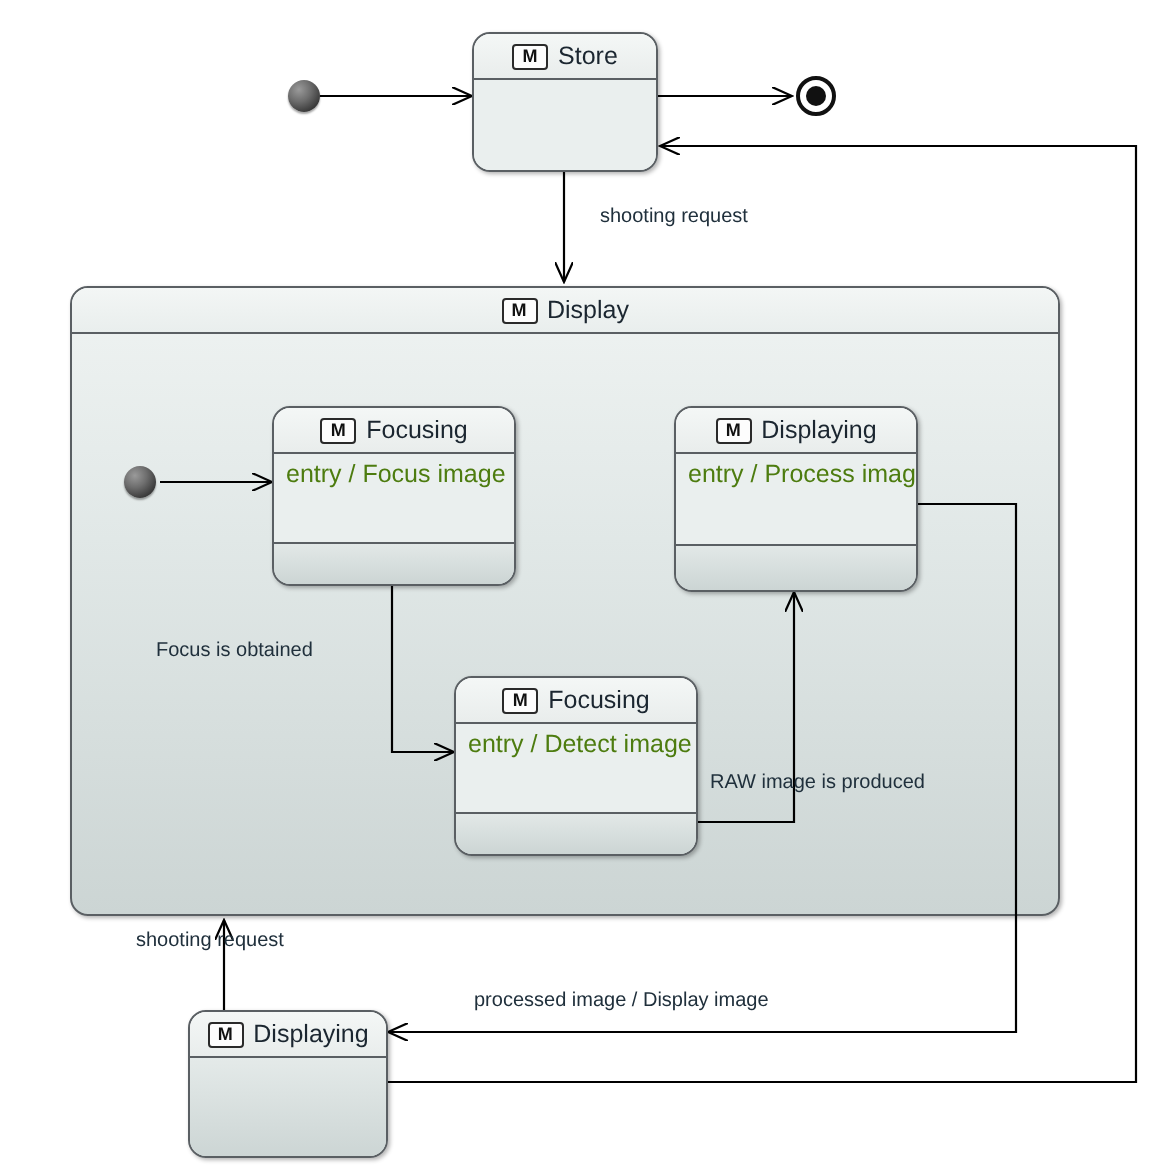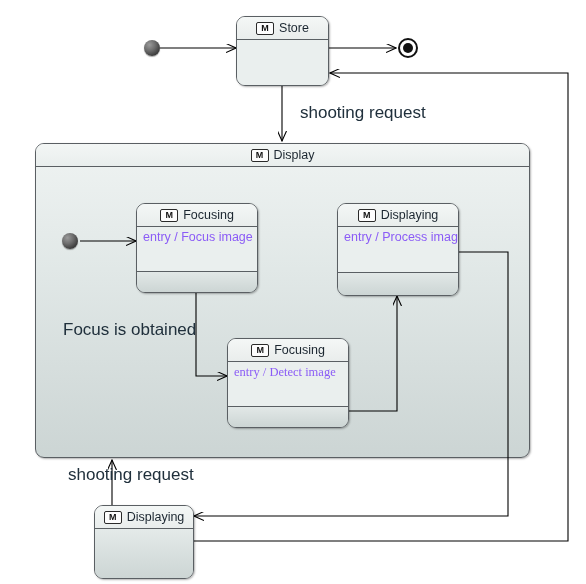--- a/index.html
+++ b/index.html
@@ -30,21 +30,21 @@
     border-bottom:1px solid #5a5f63;
     background:linear-gradient(to bottom,#f4f7f6 0%,#e9edec 100%);
     font-size:12.5px;color:#1b2630;
     box-sizing:border-box;
     white-space:nowrap;
   }
   .state .body{
     background:#eaefee;
     padding:3px 6px 2px 6px;
     font-size:12.5px;
-    color:#8b5cf6;
+    color:#4d7c0f;
     line-height:15px;
     box-sizing:border-box;
   }
   .state .body .ln{white-space:nowrap;}
   .state .foot{
     border-top:1px solid #5a5f63;
     background:linear-gradient(to bottom,#e2e8e7 0%,#ccd5d4 100%);
     box-sizing:border-box;
   }
   
@@ -97,21 +97,21 @@
     border:2px solid #111;background:#fff;box-sizing:border-box;
   }
   .final::after{
     content:"";position:absolute;left:3px;top:3px;width:10px;height:10px;
     border-radius:50%;background:#111;
   }
 
   
   .elabel{
     position:absolute;
-    font-size:17px;
+    font-size:10px;
     color:#20303c;
     white-space:nowrap;
     background:transparent;
   }
 </style>
 </head>
 <body>
 
 <div id="canvas">
 
@@ -190,33 +190,35 @@
     <div class="foot" style="height:23px;"></div>
   </div>
 
   <div class="state" style="left:227px;top:338px;width:122px;height:90px;">
     <div class="hdr">
       <span class="micon">
           <i>M</i>
         </span>
       <span>Focusing</span>
     </div>
-    <div class="body" style="height:44px;font-family:Liberation Serif, serif;">
+    <div class="body" style="height:44px;">
       <div class="ln">entry / Detect image</div>
     </div>
     <div class="foot" style="height:21px;"></div>
   </div>
 
   <div class="state" style="left:94px;top:505px;width:100px;height:74px;">
     <div class="hdr">
       <span class="micon">
           <i>M</i>
         </span>
       <span>Displaying</span>
     </div>
     <div class="body" style="height:50px;background:linear-gradient(to bottom,#e4eae9 0%,#ccd5d4 100%);"></div>
   </div>
 
   <div class="elabel" style="left:300px;top:103px;">shooting request</div>
-  <div class="elabel" style="left:63px;top:320px;">Focus is obtained</div>
+  <div class="elabel" style="left:78px;top:320px;">Focus is obtained</div>
+  <div class="elabel" style="left:355px;top:386px;">RAW image is produced</div>
+  <div class="elabel" style="left:237px;top:495px;">processed image / Display image</div>
   <div class="elabel" style="left:68px;top:465px;">shooting request</div>
 
 </div>
 
 </body></html>

